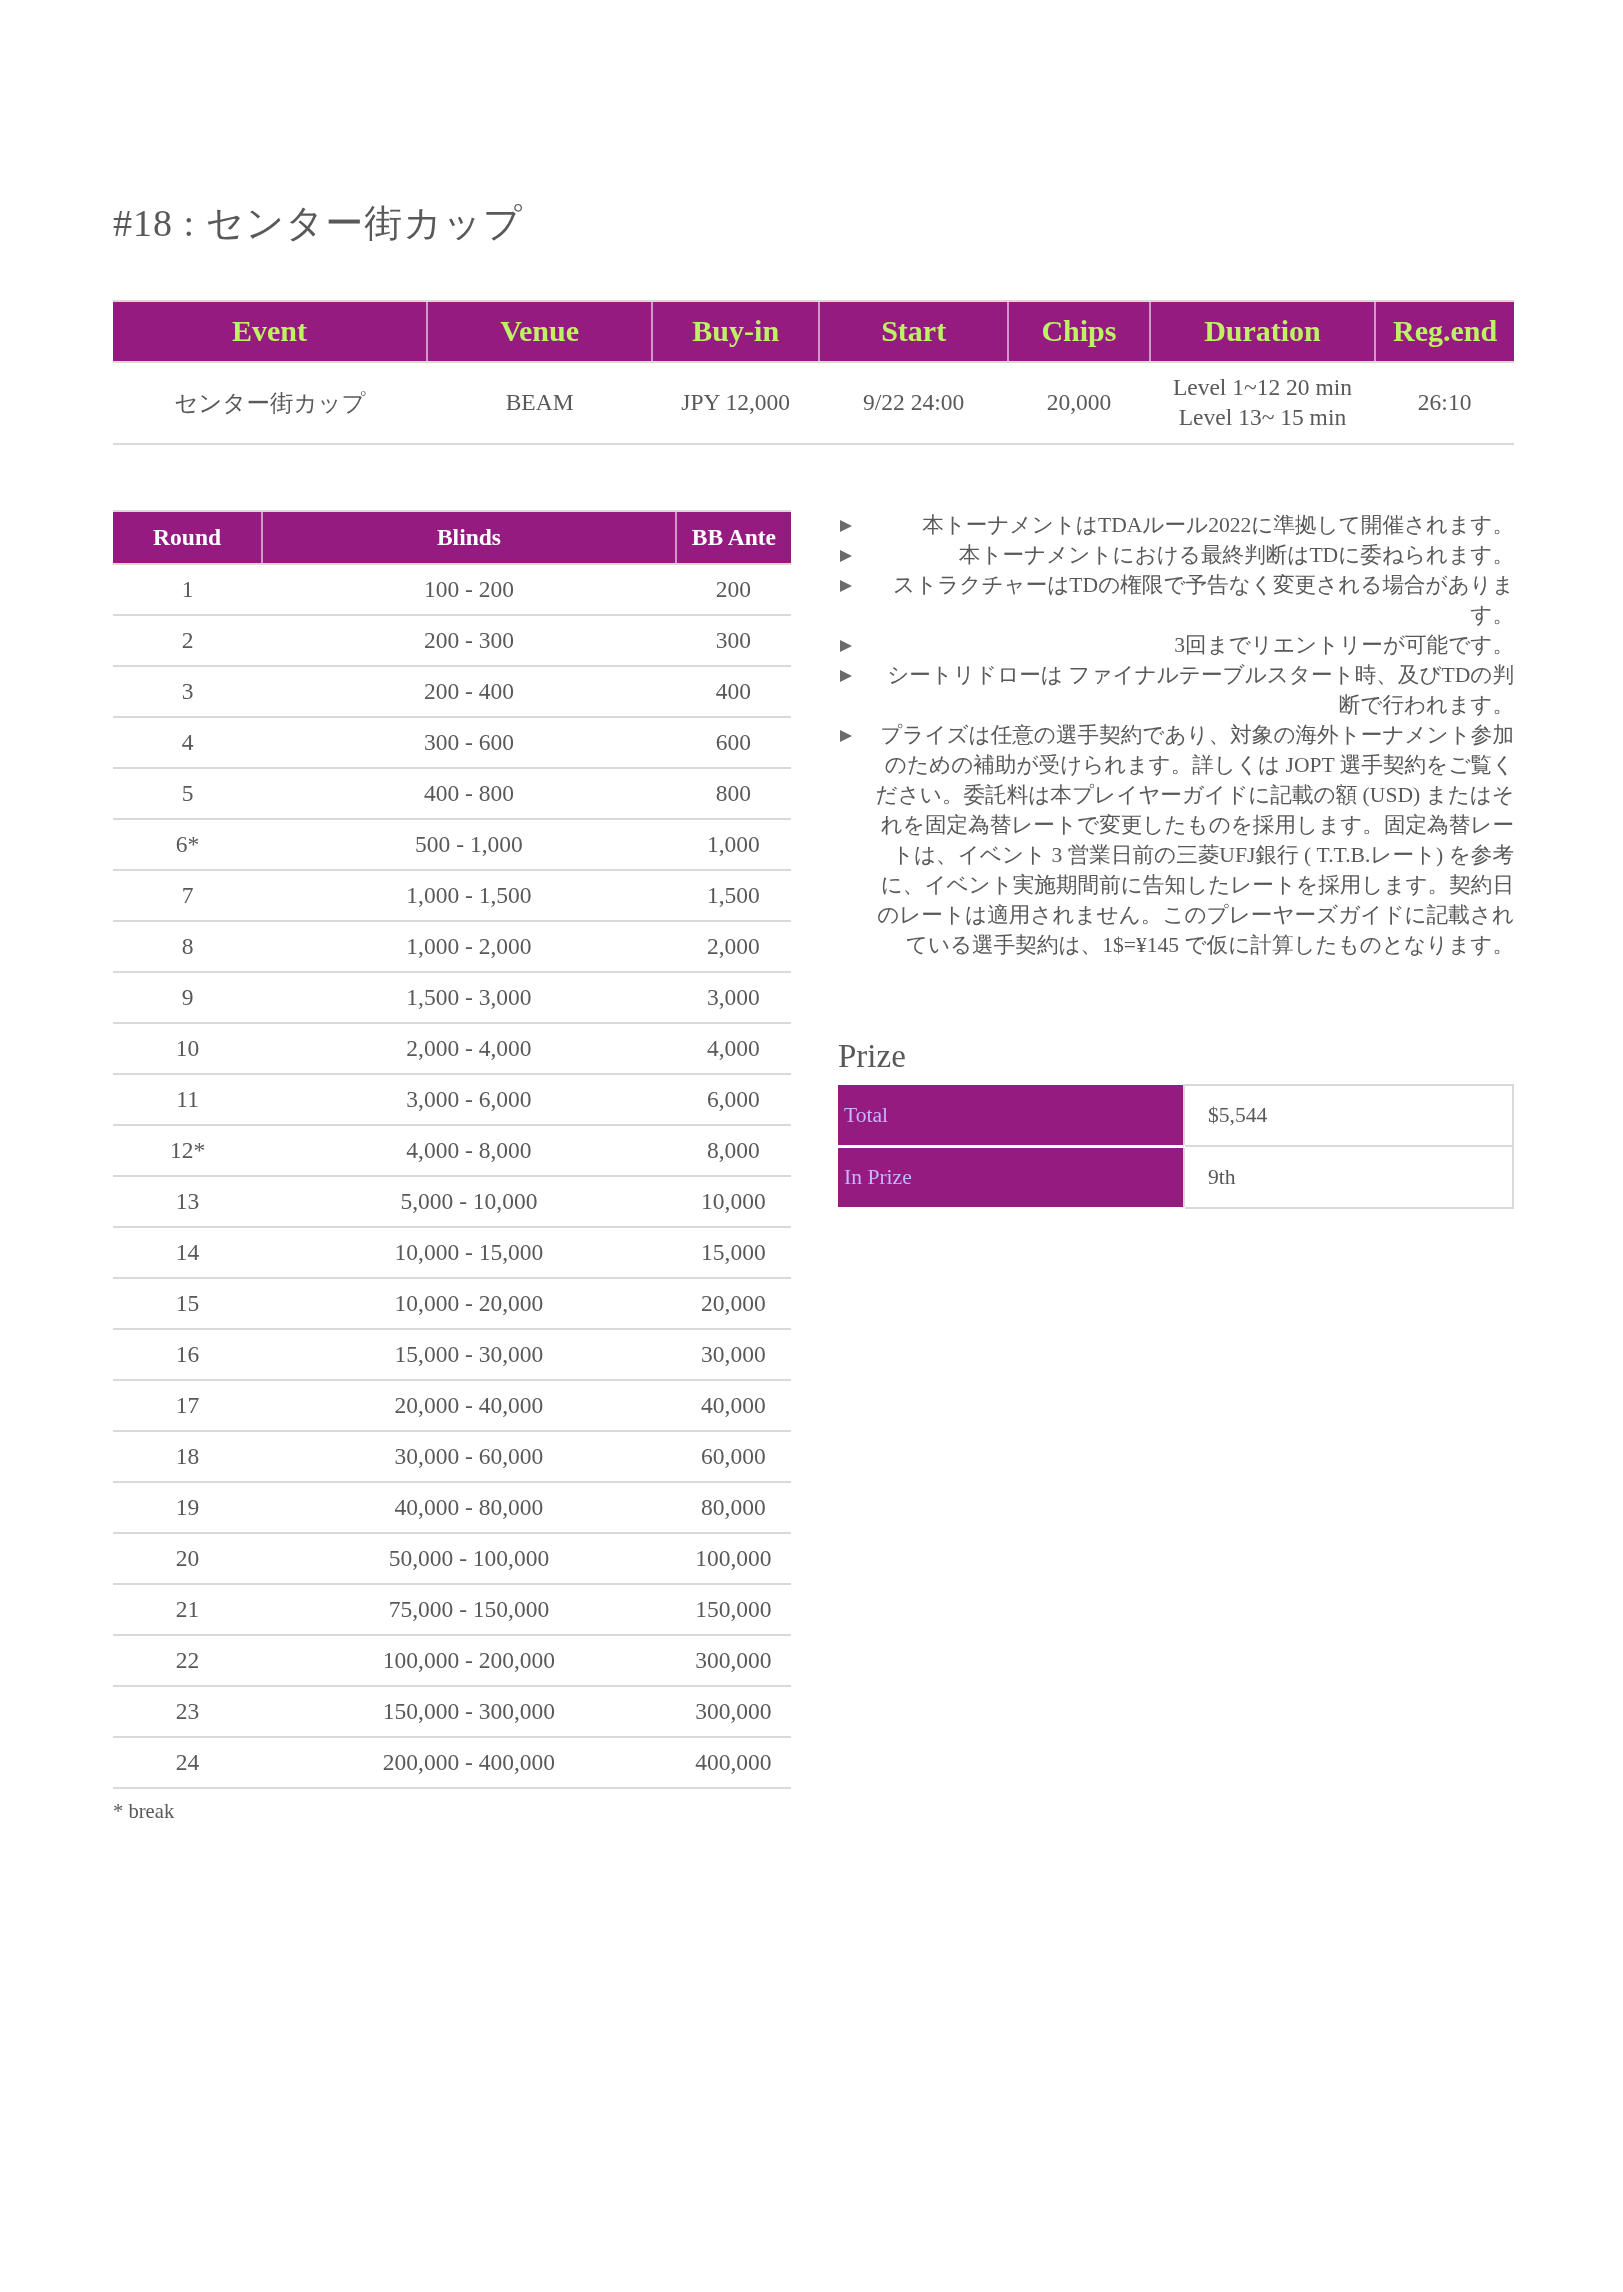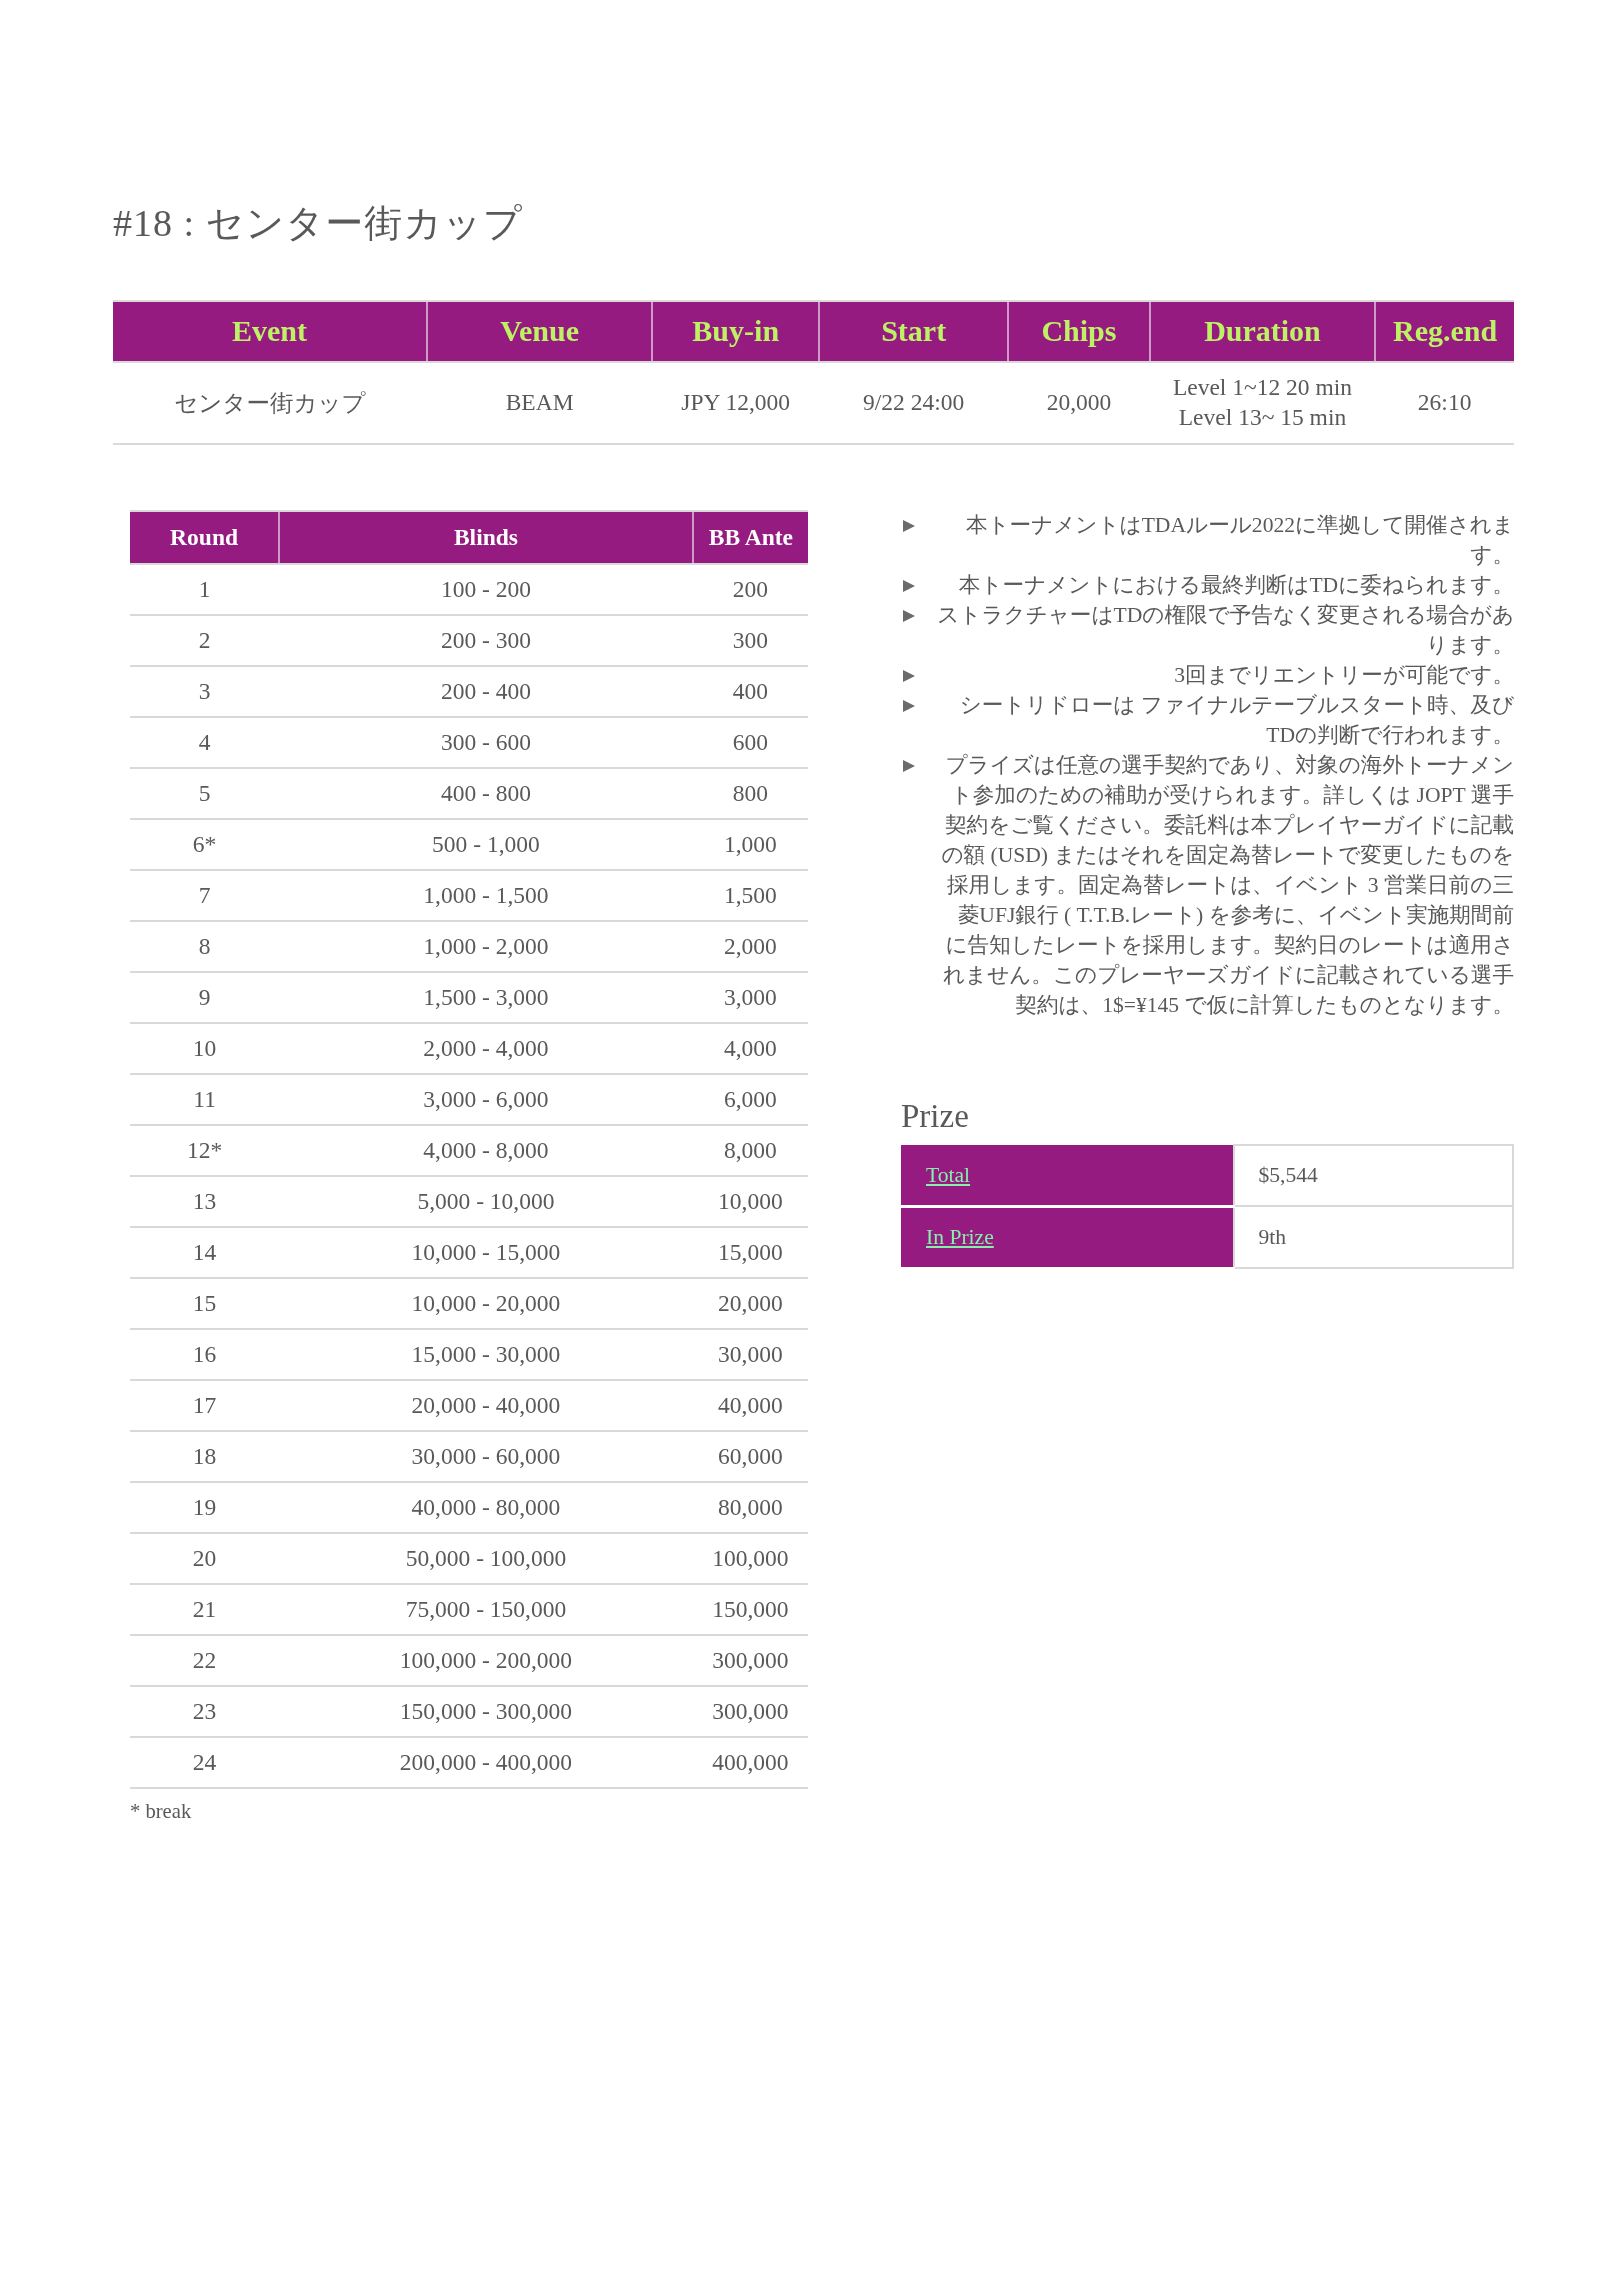--- a/index.html
+++ b/index.html
@@ -48,21 +48,21 @@
     vertical-align:middle;
     font-size:23.5px;
     color:#595959;
     border-bottom:2px solid #d9d9d9;
     background:#ffffff;
   }
   td.duration-cell { font-size:20.6px; line-height:1.25; }
   td.duration-cell .dur-line { display:block; }
 
   
-  .columns { display:flex; gap:93px; margin-top:65px; align-items:flex-start;margin-left:17px; }
+  .columns { display:flex; gap:47px; margin-top:65px; align-items:flex-start; }
   .left-col  { flex:0 0 678px; width:678px; }
   .right-col { flex:1; min-width:0; }
 
   
   table.structure-table {
     width:100%;
     border-collapse:collapse;
     table-layout:fixed;
   }
   table.structure-table thead th {
@@ -122,24 +122,23 @@
   }
   table.prize-table {
     width:100%;
     border-collapse:collapse;
     table-layout:fixed;
   }
   table.prize-table td { height:57px; vertical-align:middle; font-size:21.6px; }
   td.plabel {
     width:50%;
     background:#951b81;
-    color:#86efac;
-    padding-left:25px;
+    color:#c4b5fd;
+    padding-left:6px;
     border-bottom:3.9px solid #ffffff;
-    text-decoration:underline;
   }
   td.pvalue {
     color:#595959;
     padding-left:23.5px;
     background:#ffffff;
     border:2px solid #d9d9d9;
   }
 </style>
 </head>
 <body>

